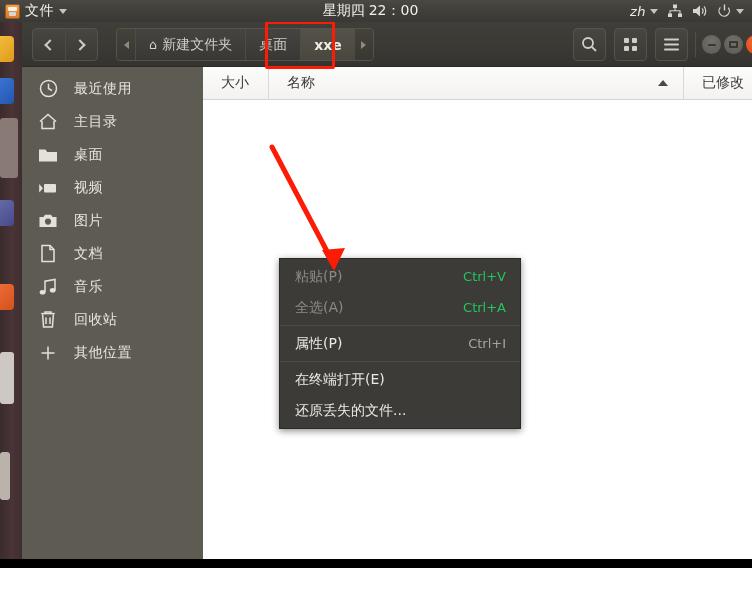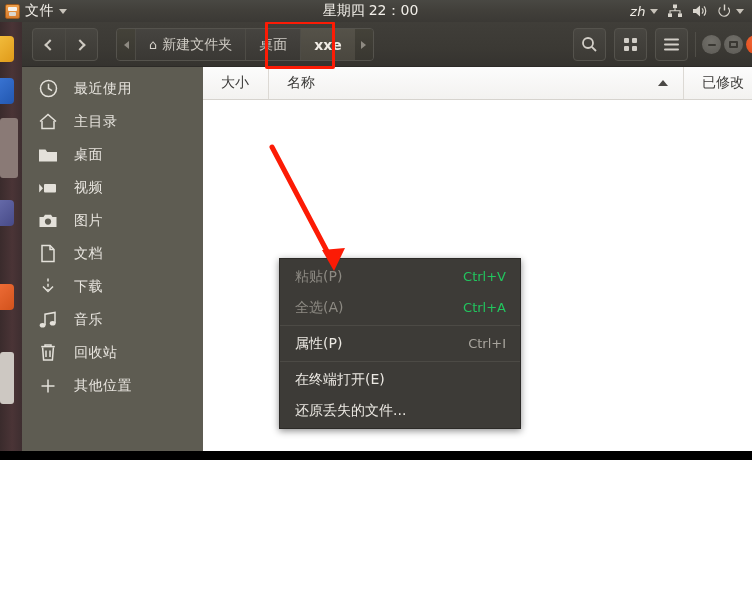--- a/index.html
+++ b/index.html
@@ -4,21 +4,21 @@
 <title>Files</title>
 <style>
   * { box-sizing: border-box; margin: 0; padding: 0; }
   html, body {
     width: 752px; height: 608px;
     overflow: hidden;
     background: #ffffff;
     font-family: "DejaVu Sans", "Liberation Sans", sans-serif;
     -webkit-font-smoothing: antialiased;
   }
-  #screen { position: relative; width: 752px; height: 460px; overflow: hidden; background:#fff; }
+  #screen { position: relative; width: 752px; height: 568px; overflow: hidden; background:#fff; }
 
   
   #panel {
     position: absolute; left: 0; top: 0; width: 752px; height: 22px;
     background: linear-gradient(to bottom, #494843 0%, #413f3a 50%, #3b3935 100%);
     display: flex; align-items: center; color: #e6e3de;
     font-size: 13px; z-index: 60;
   }
   .panel-app { display: flex; align-items: center; gap: 5px; padding-left: 5px; height: 22px; }
   .app-icon {
@@ -378,29 +378,20 @@
     <div class="side-item">
       <span class="side-ico">
         <svg width="16" height="19" viewBox="0 0 16 19">
             <path d="M2 1.5 H10 L14 5.5 V17.5 H2 Z" class="s-stroke"></path>
             <path d="M10 1.5 V5.6 H14" class="s-stroke"></path>
           </svg>
       </span>
       <span class="side-label">文档</span>
     </div>
 
-    <div class="side-item">
-      <span class="side-ico">
-        <svg width="18" height="19" viewBox="0 0 18 19">
-            <path d="M9 1.5 V13" class="s-stroke" stroke-dasharray="3 2.2"></path>
-            <path d="M4 9.5 L9 14.5 L14 9.5" class="s-stroke"></path>
-          </svg>
-      </span>
-      <span class="side-label">下载</span>
-    </div>
 
     <div class="side-item">
       <span class="side-ico">
         <svg width="20" height="18" viewBox="0 0 20 18">
             <path d="M7 14 V3.2 L17 1.4 V12" class="s-stroke"></path>
             <ellipse cx="4.6" cy="14.2" rx="2.9" ry="2.3" class="s-fill"></ellipse>
             <ellipse cx="14.7" cy="12.3" rx="2.9" ry="2.3" class="s-fill"></ellipse>
           </svg>
       </span>
       <span class="side-label">音乐</span>

